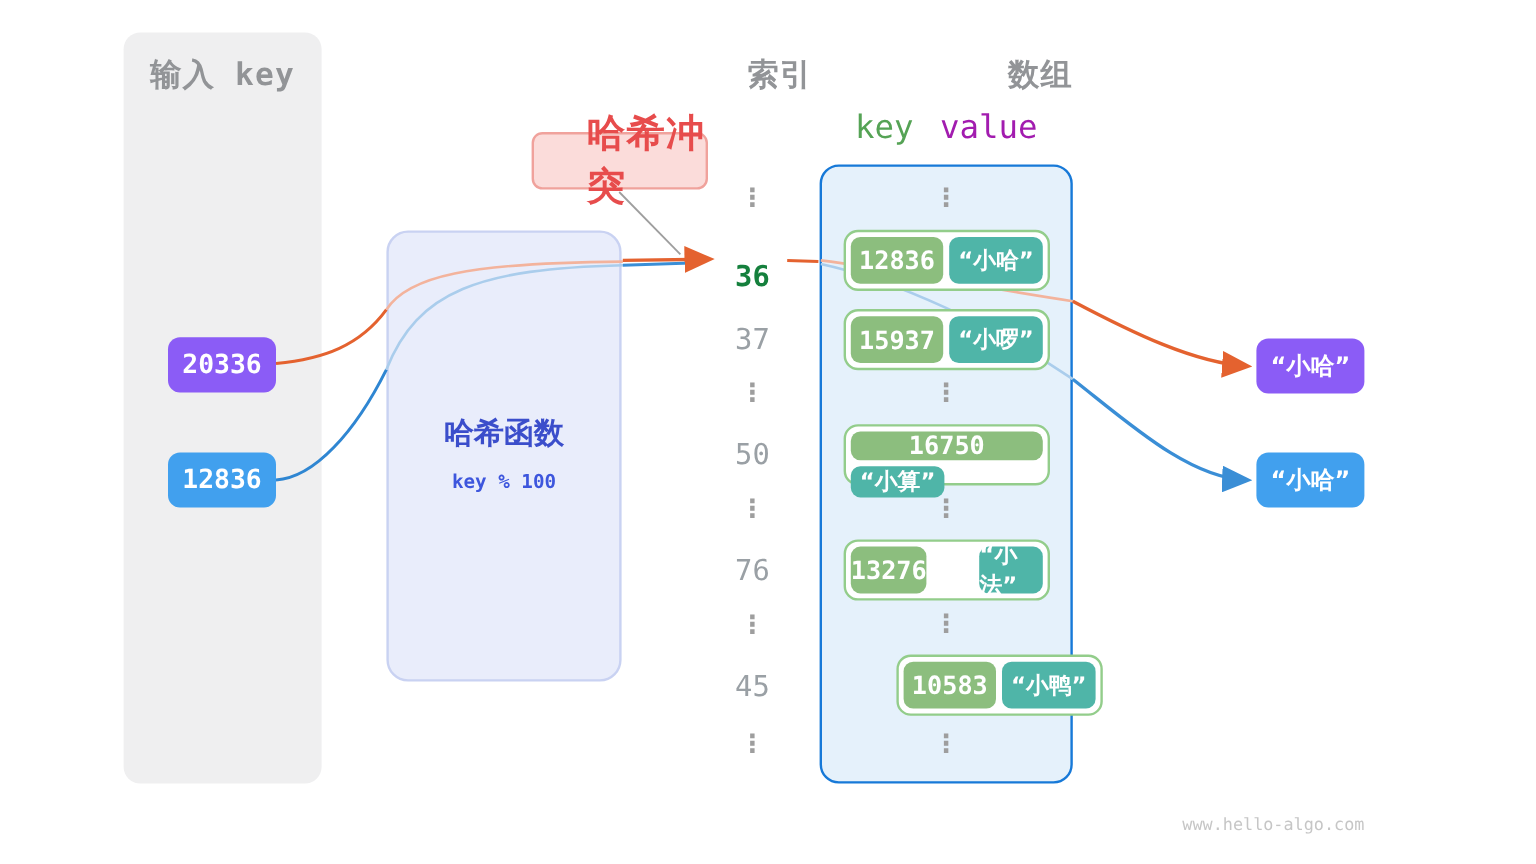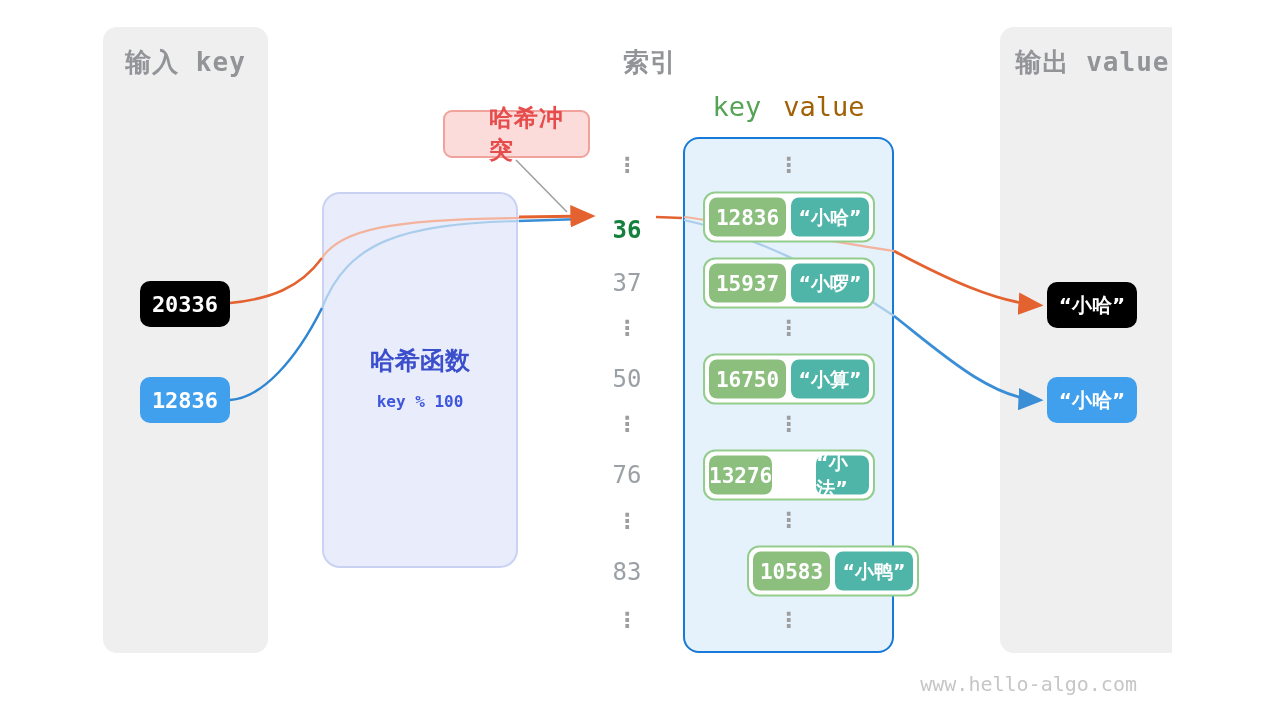--- a/index.html
+++ b/index.html
@@ -22,42 +22,42 @@
   .col-title{
     position:absolute;text-align:right;font-weight:bold;font-size:26px;
     color:#929497;letter-spacing:1px;
   }
   .kv-header{
     position:absolute;left:683px;top:92px;width:211px;height:28px;
     display:flex;justify-content:center;align-items:center;gap:22px;
     font-size:27px;font-family:"DejaVu Sans Mono","Liberation Mono",monospace;
   }
   .kv-key{color:#55a355;}
-  .kv-value{color:#a16207;text-align:center;}
+  .kv-value{color:#a21caf;text-align:center;}
 
   
   .hash-box{
     position:absolute;left:322px;top:192px;width:196px;height:376px;
     background:#e9edfb;border:2px solid #c9d2f2;border-radius:18px;box-sizing:border-box;
   }
   .hash-title{
     position:absolute;left:0;right:0;top:150px;text-align:center;
     font-size:25px;font-weight:bold;color:#3b4ecb;
   }
   .hash-formula{
     position:absolute;left:0;right:0;top:198px;text-align:center;
     font-size:16px;font-weight:bold;color:#3d56dd;
   }
 
   
   .collision{
     position:absolute;left:443px;top:110px;width:147px;height:48px;
     background:#fbdcda;border:2px solid #f0a29c;border-radius:9px;box-sizing:border-box;
     display:flex;align-items:center;justify-content:center;
-    font-size:24px;font-weight:bold;color:#e74c4c;letter-spacing:1px;padding-left:44px;
+    font-size:32px;font-weight:bold;color:#e74c4c;letter-spacing:1px;padding-left:44px;
   }
 
   
   .array-box{
     position:absolute;left:683px;top:137px;width:211px;height:516px;
     background:#e5f1fb;border:2.5px solid #1779d8;border-radius:16px;box-sizing:border-box;
   }
 
   
   .idx{
@@ -93,48 +93,46 @@
     display:flex;align-items:center;justify-content:center;
     color:#ffffff;font-weight:bold;font-size:19px;
   }
 
   
   .chip{
     position:absolute;width:90px;height:46px;border-radius:10px;
     display:flex;align-items:center;justify-content:center;
     color:#ffffff;font-weight:bold;
   }
-  .chip.orange{background:#000000;}
+  .chip.orange{background:#8b5cf6;}
   .chip.blue{background:#41a0ee;}
   .chip.num{font-size:22px;font-family:"DejaVu Sans Mono","Liberation Mono",monospace;}
   .chip.word{font-size:20px;}
 
   .watermark{
     position:absolute;right:35px;bottom:24px;
-    font-size:20px;color:#c6c6c6;
+    font-size:14px;color:#c6c6c6;
     font-family:"DejaVu Sans Mono","Liberation Mono",monospace;
   }
 
   .links{position:absolute;left:0;top:0;z-index:2;pointer-events:none;}
   .panel,.hash-box,.array-box{z-index:1;}
   .stage > .abs3{z-index:3;}
 </style>
 </head>
 <body>
 
 <div class="stage">
 
   <div class="panel" style="left:103px;top:27px;width:165px;height:626px;">
     <div class="panel-title">输入 key</div>
   </div>
-  <div class="panel" style="left:1000px;top:27px;width:185px;height:626px;">
-    <div class="panel-title">输出 value</div>
-  </div>
 
   <div class="col-title" style="left:577px;top:45px;width:100px;">索引</div>
+  <div class="col-title" style="left:683px;top:45px;width:211px;">数组</div>
   <div class="kv-header">
     <span class="kv-key">key</span>
     <span class="kv-value">value</span>
   </div>
 
   <div class="hash-box">
     <div class="hash-title">哈希函数</div>
     <div class="hash-formula mono">key % 100</div>
   </div>
 
@@ -173,34 +171,34 @@
   <div class="collision abs3">哈希冲突</div>
 
   <div class="vdots in-idx abs3" style="top:165px;">⋮</div>
   <div class="idx hl abs3" style="top:218px;">36</div>
   <div class="idx abs3" style="top:283px;">37</div>
   <div class="vdots in-idx abs3" style="top:328px;">⋮</div>
   <div class="idx abs3" style="top:379px;">50</div>
   <div class="vdots in-idx abs3" style="top:424px;">⋮</div>
   <div class="idx abs3" style="top:475px;">76</div>
   <div class="vdots in-idx abs3" style="top:521px;">⋮</div>
-  <div class="idx abs3" style="top:572px;">83</div>
+  <div class="idx abs3" style="top:572px;">45</div>
   <div class="vdots in-idx abs3" style="top:620px;">⋮</div>
 
   <div class="vdots in-arr abs3" style="top:165px;">⋮</div>
   <div class="pair abs3" style="top:217px;">
     <div class="k">12836</div>
     <div class="v">“小哈”</div>
   </div>
   <div class="pair abs3" style="top:283px;">
     <div class="k">15937</div>
     <div class="v">“小啰”</div>
   </div>
   <div class="vdots in-arr abs3" style="top:328px;">⋮</div>
-  <div class="pair abs3" style="top:379px;">
+  <div class="pair abs3" style="top:379px;flex-direction:column;">
     <div class="k">16750</div>
     <div class="v">“小算”</div>
   </div>
   <div class="vdots in-arr abs3" style="top:424px;">⋮</div>
   <div class="pair abs3" style="top:475px;gap:44px;">
     <div class="k">13276</div>
     <div class="v">“小法”</div>
   </div>
   <div class="vdots in-arr abs3" style="top:520px;">⋮</div>
   <div class="pair abs3" style="top:571px;margin-left:44px;">

